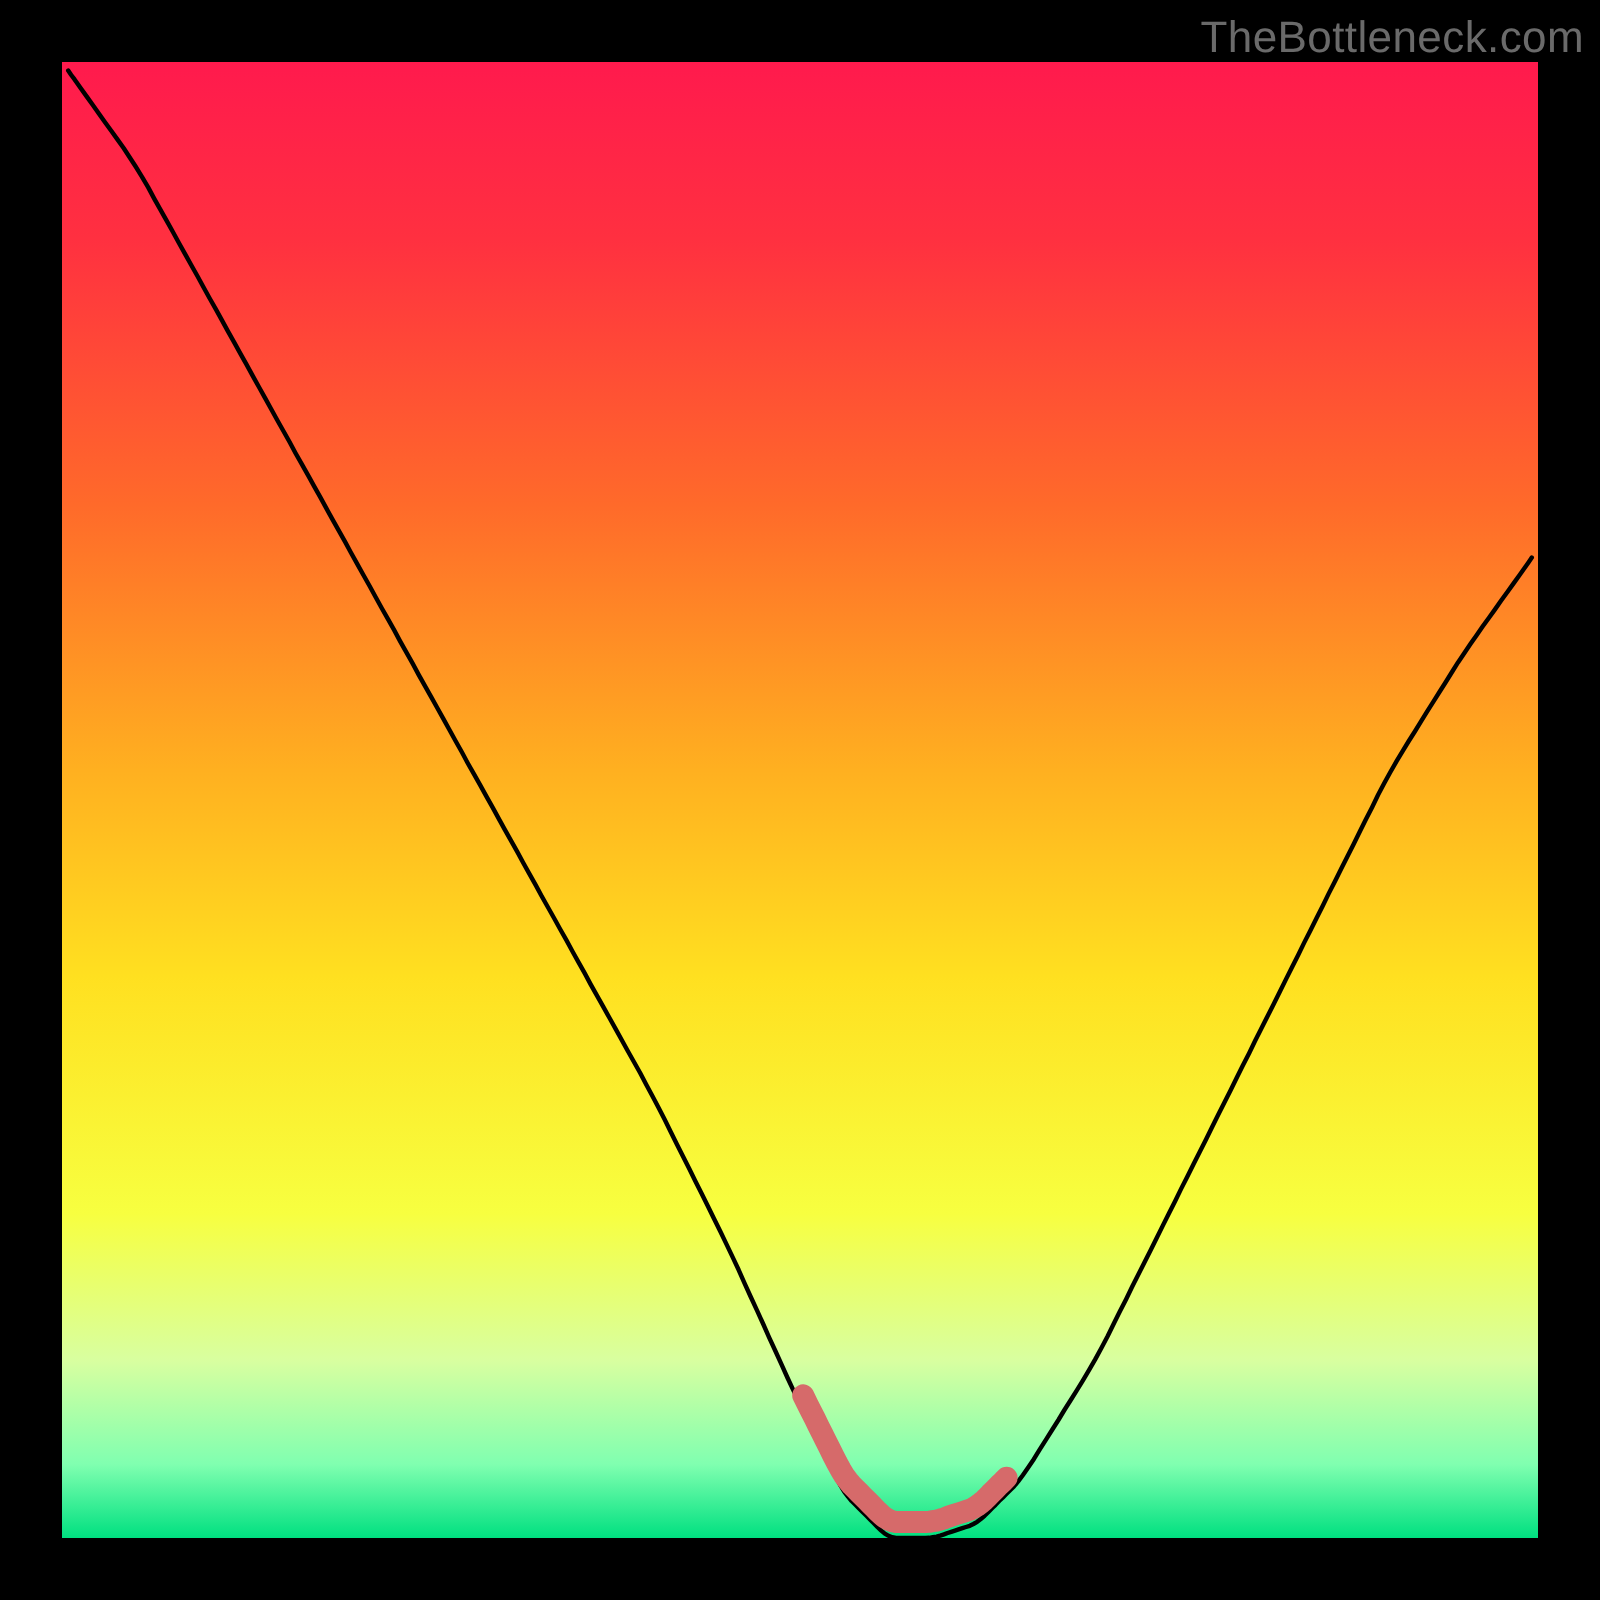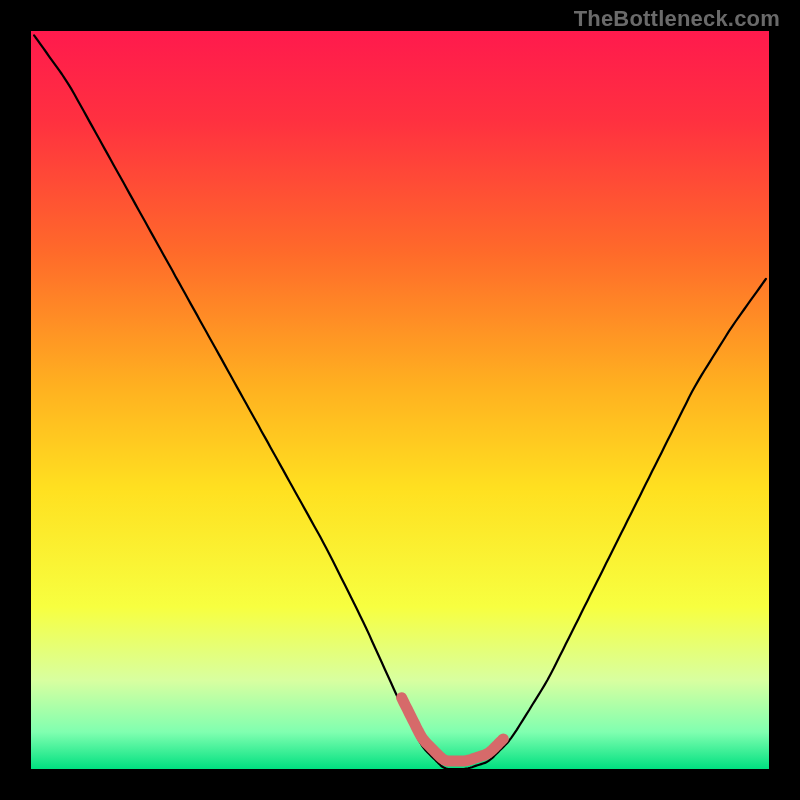--- a/index.html
+++ b/index.html
@@ -34,24 +34,24 @@
   .curve-svg {
     position: absolute;
     left: 0;
     top: 0;
     width: 100%;
     height: 100%;
   }
   .watermark {
     position: absolute;
     top: 6px;
-    right: 20px;
+    right: 8px;
     color: #6a6a6a;
     font-size: 22px;
-    font-weight: 700;
+    font-weight: 400;
     letter-spacing: 0.2px;
     user-select: none;
   }
   .marker {
     fill: none;
     stroke-linecap: round;
     stroke-linejoin: round;
   }
 </style>
 </head>

